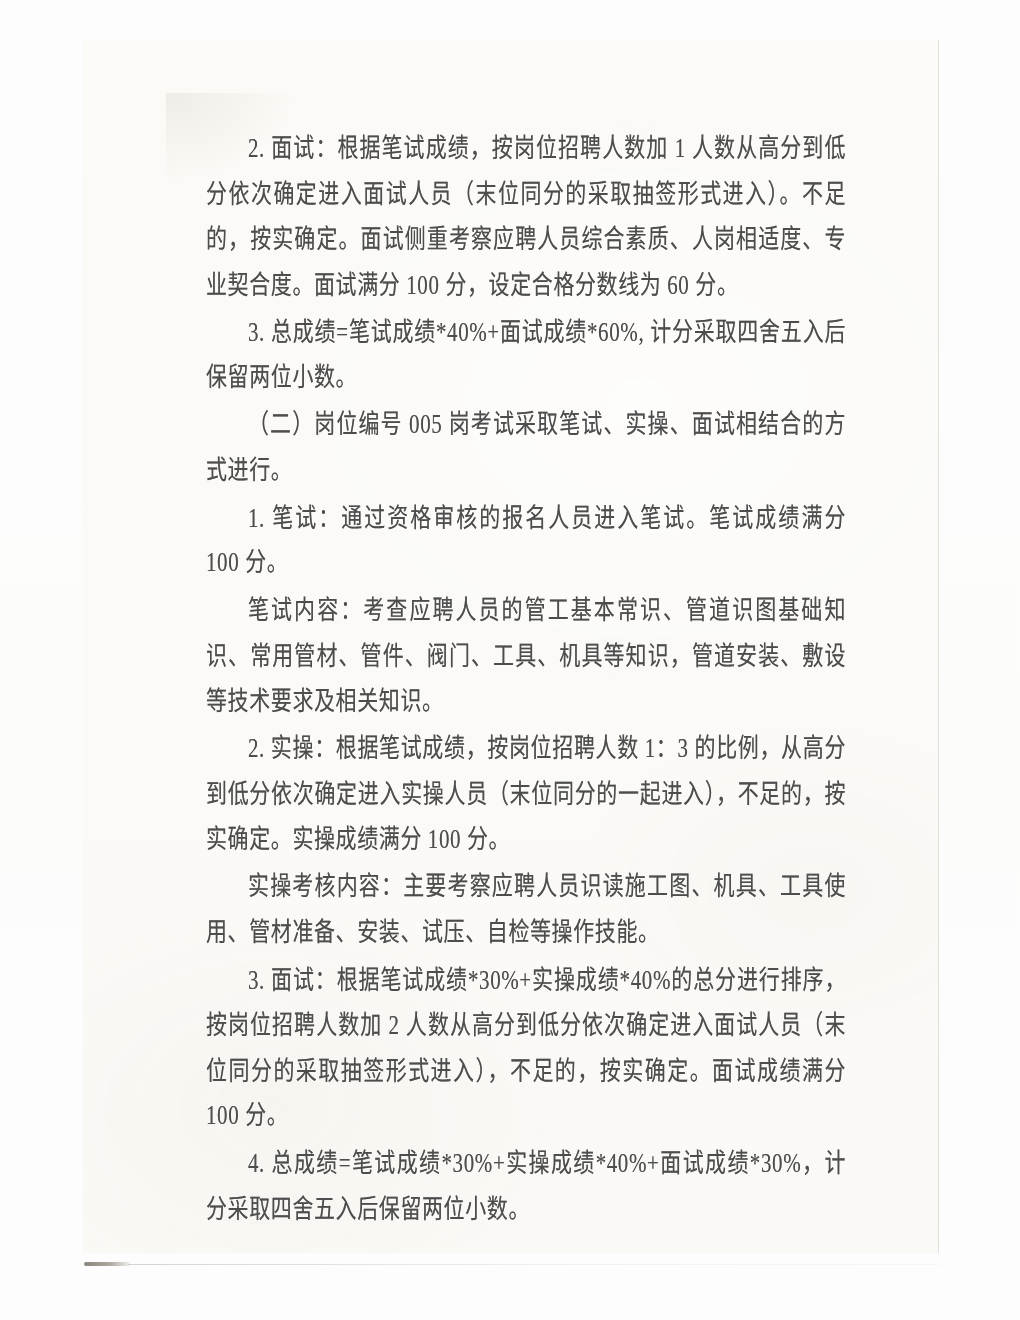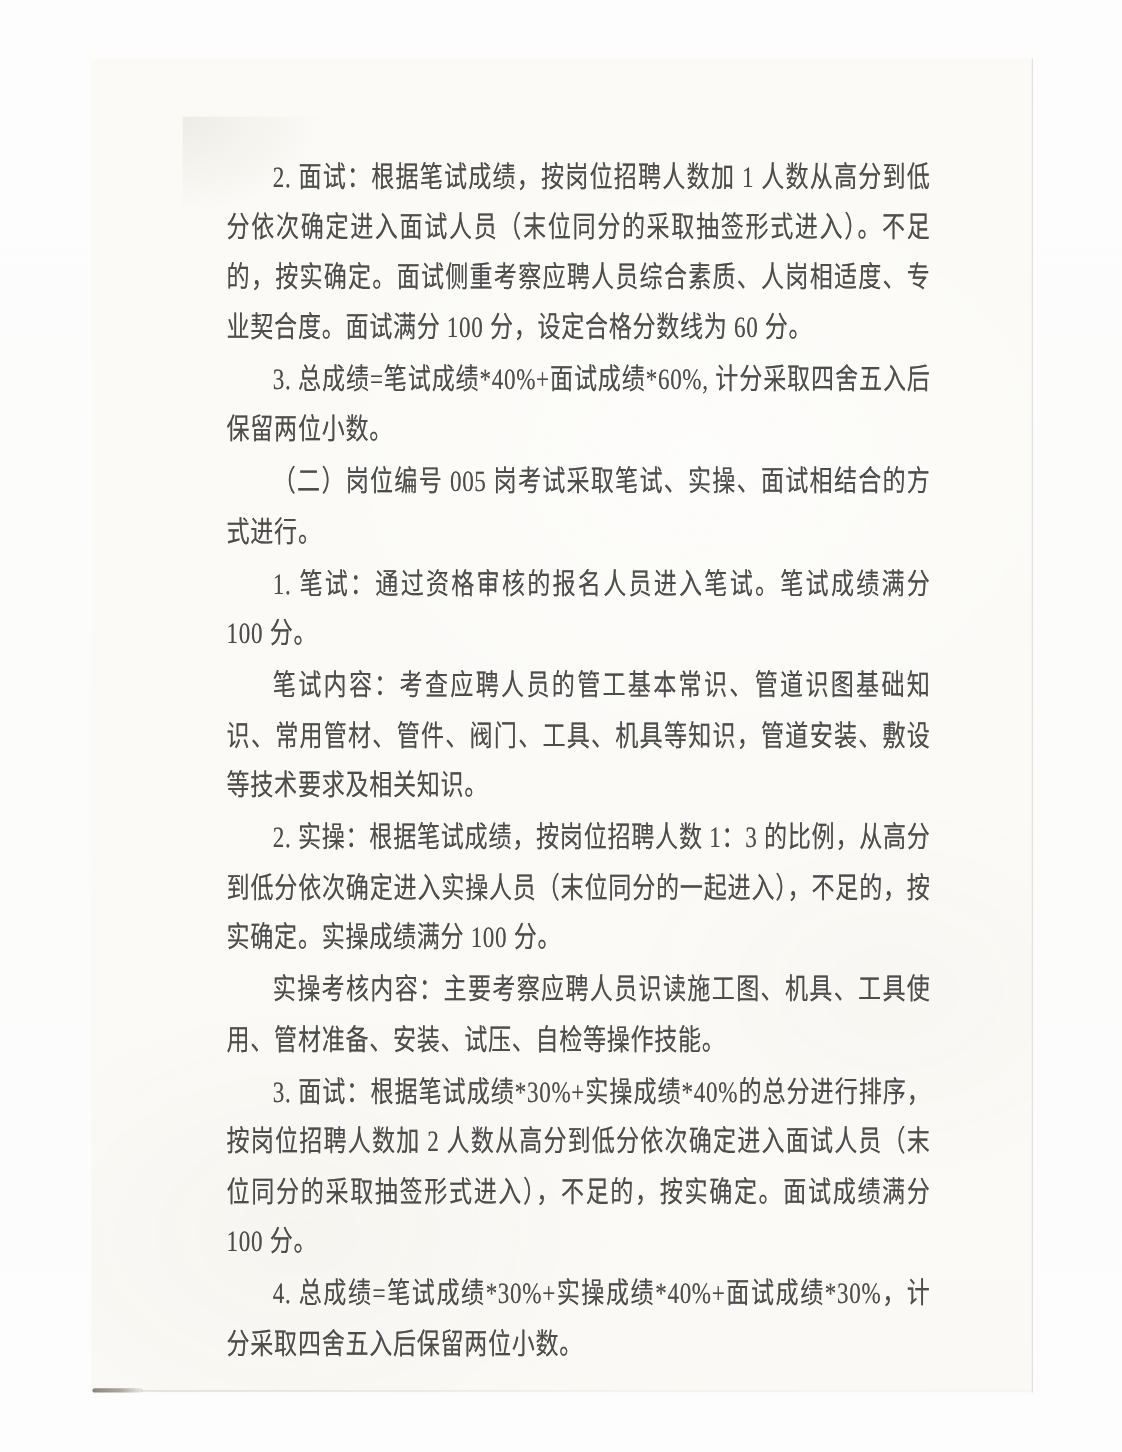--- a/index.html
+++ b/index.html
@@ -11,21 +11,21 @@
     height: 1320px;
     position: relative;
     overflow: hidden;
     background: linear-gradient(180deg, #fdfdfd 0%, #fcfcfb 60%, #fdfdfe 100%);
     font-family: "Liberation Serif", "DejaVu Serif", serif;
   }
   
   .paper {
     position: absolute;
     left: 83px;
-    top: 53px;
+    top: 40px;
     width: 855px;
     height: 1213px;
     background:
       radial-gradient(ellipse 420px 300px at 22% 88%, rgba(120,115,100,0.03), rgba(0,0,0,0) 70%),
       radial-gradient(ellipse 500px 380px at 65% 30%, rgba(255,255,255,0.55), rgba(255,255,255,0) 75%),
       radial-gradient(ellipse 350px 250px at 85% 70%, rgba(130,125,110,0.025), rgba(0,0,0,0) 70%),
       linear-gradient(180deg, #fbfaf6 0%, #fbfaf7 55%, #faf9f5 100%);
     border-right: 1px solid rgba(205,202,193,0.55);
   }
   

